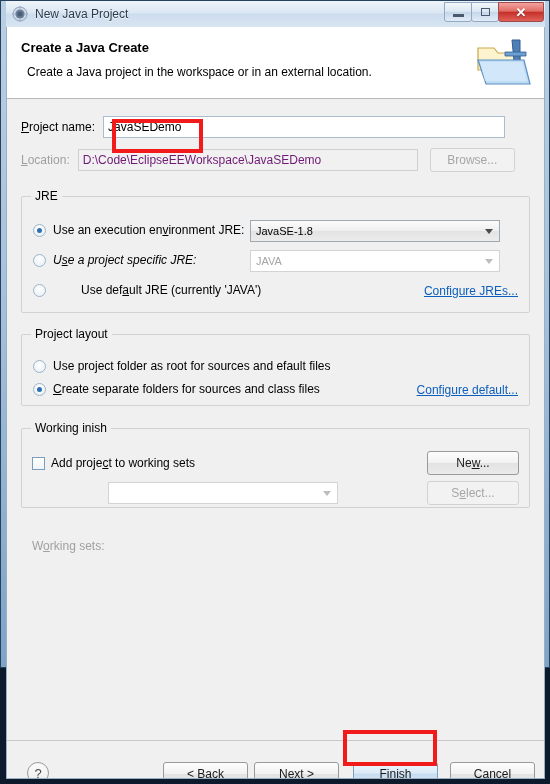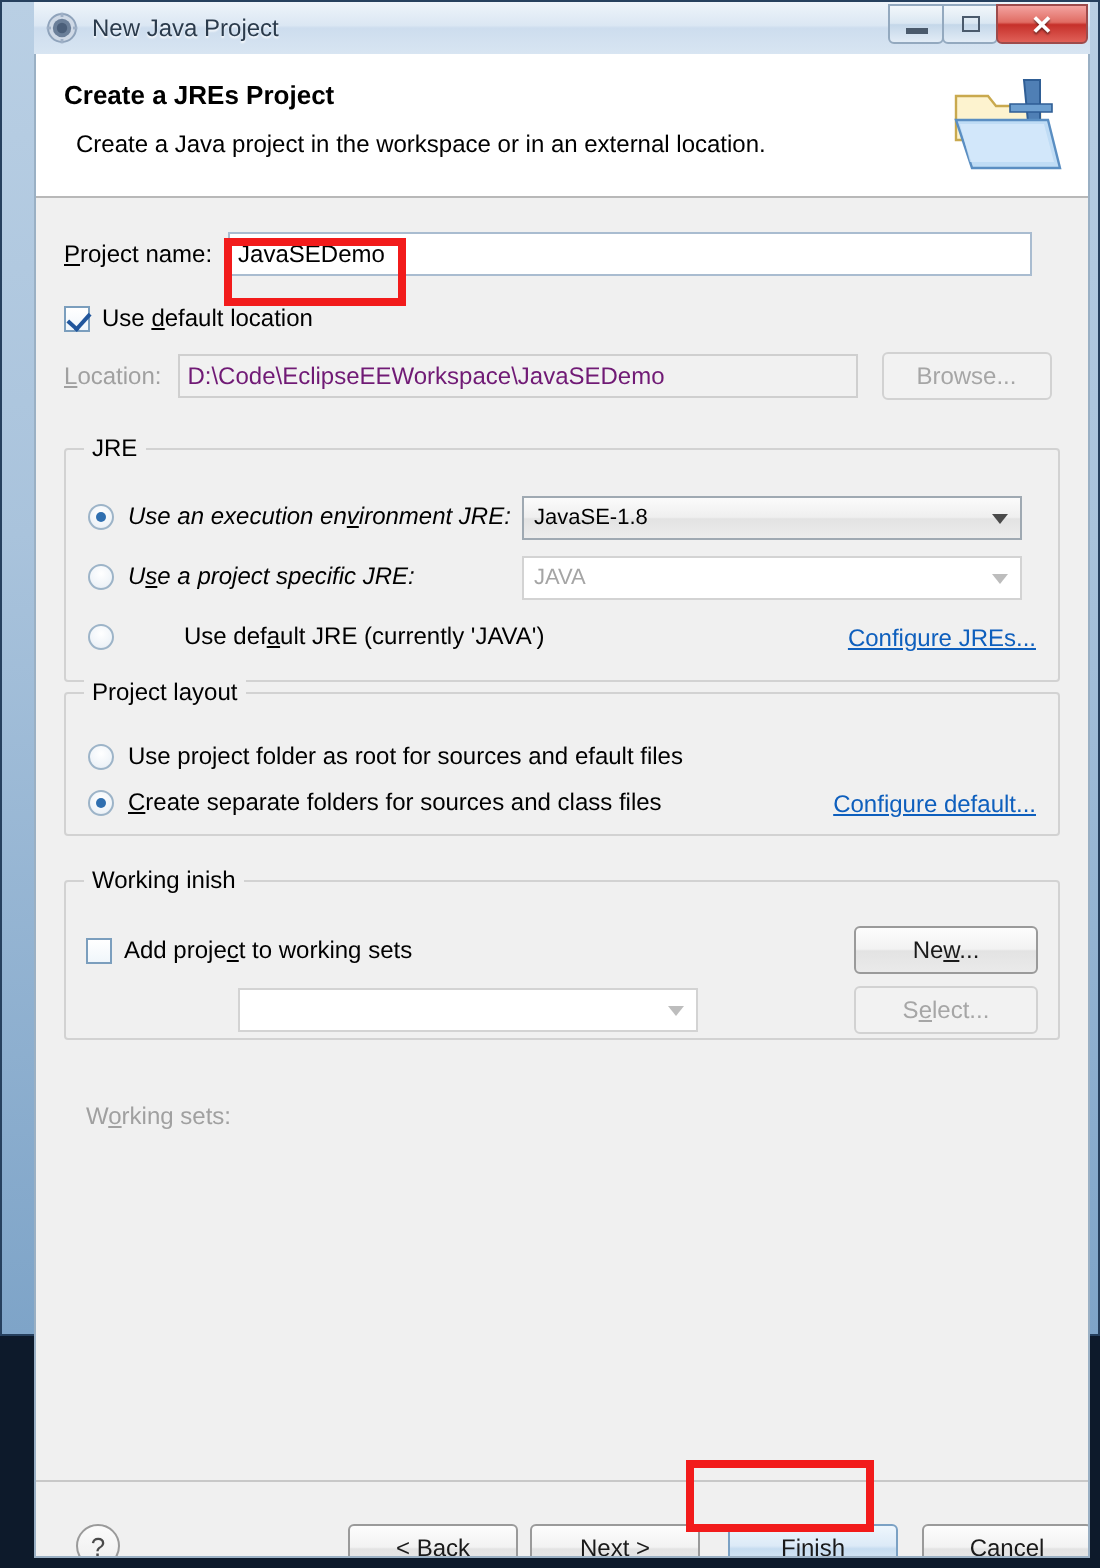--- a/index.html
+++ b/index.html
@@ -17,21 +17,21 @@
   }
 
   
   .window-frame {
     position: absolute;
     left: 0; top: 0;
     width: 550px;
     height: 668px;
     box-sizing: border-box;
     background: linear-gradient(180deg, #b9cfe4 0%, #a9c3dc 40%, #7ea4c8 100%);
-    padding: 0 4px 5px 16px;
+    padding: 0 4px 5px 5px;
     border: 1px solid #26405e;
   }
 
   
   .titlebar {
     position: relative;
     height: 26px;
     background: linear-gradient(180deg, #eef4fa 0%, #dbe7f3 45%, #cdddee 50%, #d8e5f2 100%);
     display: flex;
     align-items: center;
@@ -335,21 +335,21 @@
       </div>
       <div class="win-btn close">
         <span class="glyph-close">✕</span>
       </div>
     </div>
   </div>
 
   <div class="dialog">
 
     <div class="wiz-header">
-      <div class="wiz-title">Create a JREs Project</div>
+      <div class="wiz-title">Create a Java Create</div>
       <div class="wiz-desc">Create a Java project in the workspace or in an external location.</div>
       <span class="wiz-icon">
         <svg width="56" height="54" viewBox="0 0 56 54">
 
           <path d="M2 12 L18 12 L22 17 L44 17 L44 34 L2 34 Z" fill="#fdf3cf" stroke="#c9a94e" stroke-width="1.2"></path>
 
           <path d="M36 4 L44 4 L44 28 Q44 34 37 34 L31 34 L31 28 L36 28 Q38 28 38 25 Z" fill="#4f7fb5" stroke="#2f5e95" stroke-width="1"></path>
           <path d="M29 16 L50 16 L50 20 L29 20 Z" fill="#6d9fd0" stroke="#2f5e95" stroke-width="0.8"></path>
 
           <path d="M2 24 L48 24 L54 48 L10 48 Z" fill="#bfdcf5" stroke="#5a8ec2" stroke-width="1.2"></path>
@@ -358,35 +358,31 @@
       </span>
     </div>
 
     <div class="form">
 
       <div class="row" style="margin-top:17px;">
         <label class="lbl"><span class="u">P</span>roject name:</label>
         <input type="text" class="field" style="width: 402px; margin-left: 8px;" value="JavaSEDemo">
       </div>
 
-      <div class="row" style="margin-top:14px;">
-        <span class="cb checked"></span>
-        <label class="lbl">Use <span class="u">d</span>efault location</label>
-      </div>
 
       <div class="row" style="margin-top:10px;">
         <label class="lbl dim"><span class="u">L</span>ocation:</label>
         <input type="text" class="field disabled" disabled="" style="width: 340px; margin-left: 8px;" value="D:\Code\EclipseEEWorkspace\JavaSEDemo">
         <span class="btn disabled" style="width:85px; margin-left:12px;">Browse...</span>
       </div>
 
       <div class="group" style="height:117px; margin-top:24px;">
         <span class="group-title">JRE</span>
 
-        <div class="row" style="position:absolute; left:11px; top:26px;font-style:italic;">
+        <div class="row" style="position:absolute; left:11px; top:26px;">
           <span class="rb checked"></span>
           <label class="lbl">Use an execution en<span class="u">v</span>ironment JRE:</label>
         </div>
         <div class="combo" style="position:absolute; left:228px; top:23px; width:250px;">
           <span>JavaSE-1.8</span>
           <span class="arrow"></span>
         </div>
 
         <div class="row" style="position:absolute; left:11px; top:56px;font-style:italic;">
           <span class="rb"></span>
@@ -397,21 +393,21 @@
           <span class="arrow"></span>
         </div>
 
         <div class="row" style="position:absolute; left:11px; top:86px;gap:28px;">
           <span class="rb"></span>
           <label class="lbl">Use def<span class="u">a</span>ult JRE (currently 'JAVA')</label>
         </div>
         <span class="link" style="position:absolute; right:11px; top:87px;">Configure JREs...</span>
       </div>
 
-      <div class="group" style="height:72px; margin-top:5px;">
+      <div class="group" style="height:72px; margin-top:21px;">
         <span class="group-title">Project layout</span>
 
         <div class="row" style="position:absolute; left:11px; top:24px;">
           <span class="rb"></span>
           <label class="lbl">Use project folder as root for sources and efault files</label>
         </div>
 
         <div class="row" style="position:absolute; left:11px; top:47px;">
           <span class="rb checked"></span>
           <label class="lbl"><span class="u">C</span>reate separate folders for sources and class files</label>

